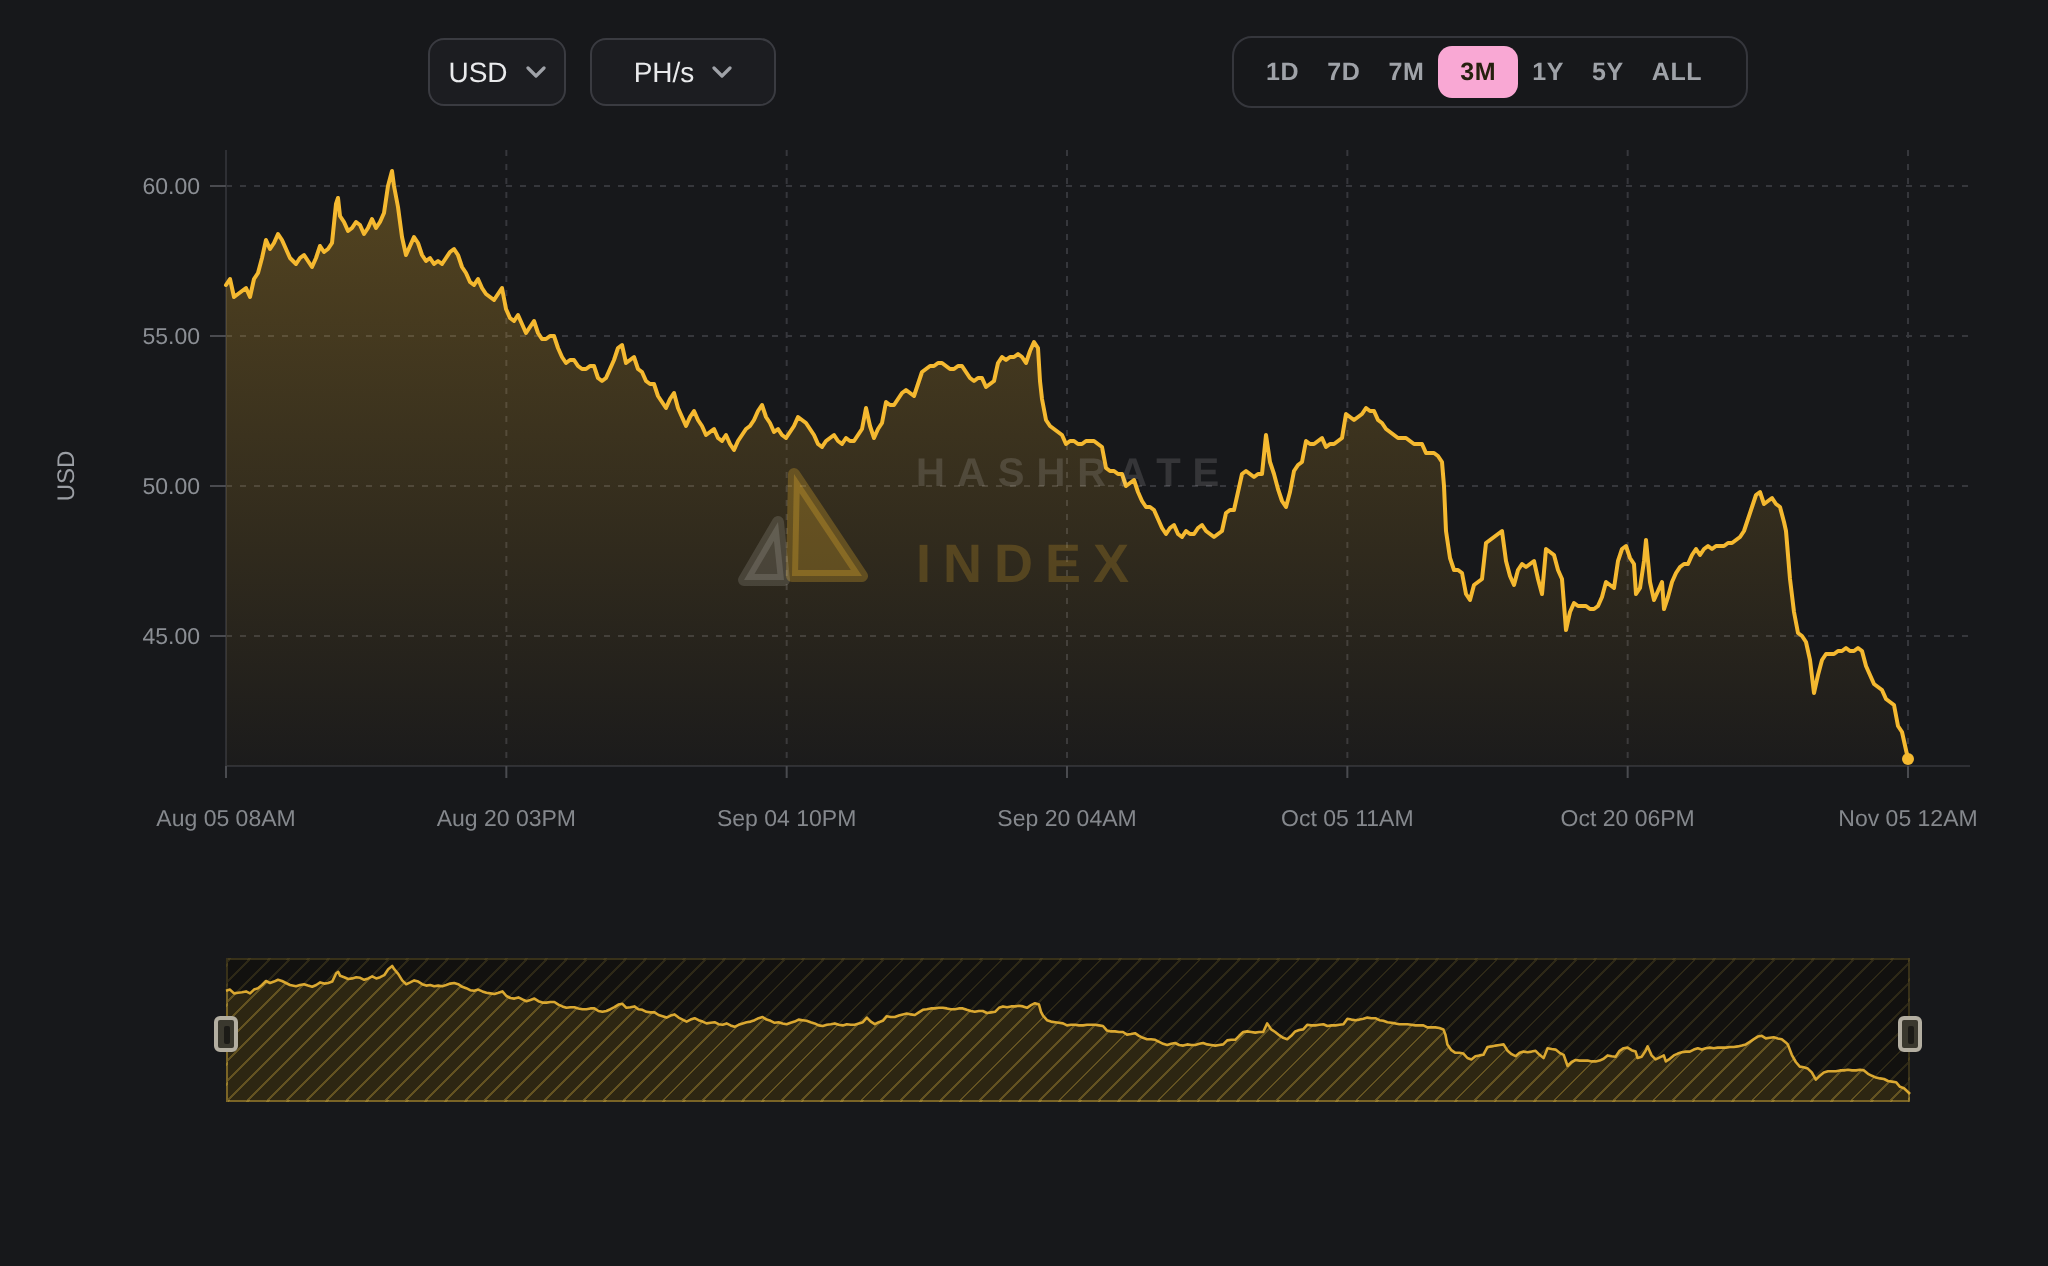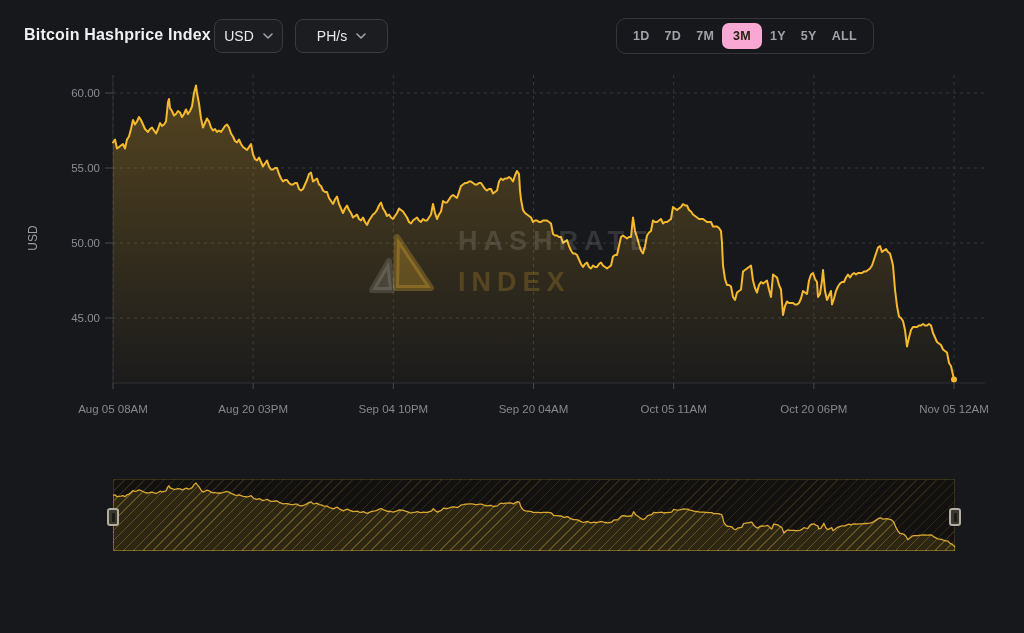--- a/index.html
+++ b/index.html
@@ -8,31 +8,31 @@
   
   #title{position:absolute;left:24px;top:26px;font-size:16px;font-weight:700;color:#eef0f2;letter-spacing:.2px;}
   .dropdown{position:absolute;top:19px;height:34px;box-sizing:border-box;border:1px solid #3a3b41;
             border-radius:8px;background:#1c1d21;display:flex;align-items:center;justify-content:center;
             gap:9px;color:#e9eaec;font-size:14px;cursor:pointer;}
   #dd-currency{left:214px;width:69px;}
   #dd-unit{left:295px;width:93px;}
   .chev{width:10px;height:6px;display:block;}
   #ranges{position:absolute;left:616px;top:18px;width:258px;height:36px;box-sizing:border-box;
           border:1px solid #35363c;border-radius:10px;display:flex;align-items:center;
-          justify-content:space-between;padding:0 9px;}
+          justify-content:flex-start;padding:0 9px;}
   .rbtn{border:none;background:transparent;color:#9fa2a8;font-family:inherit;font-size:12.5px;
         font-weight:700;padding:6px 7px;border-radius:7px;cursor:pointer;letter-spacing:.3px;}
   .rbtn.active{background:#f9a8d4;color:#26200f;padding:6px 11px;}
   
   #ylabel{position:absolute;left:8px;top:231px;width:50px;text-align:center;color:#9b9ea4;
           font-size:12px;transform:rotate(-90deg);transform-origin:center;}
   #mainchart{position:absolute;left:0;top:0;}
   
   #wm{position:absolute;left:0;top:0;pointer-events:none;}
-  #wm-t1{position:absolute;left:458px;top:226px;font-size:27px;font-weight:700;letter-spacing:6px;
+  #wm-t1{position:absolute;left:458px;top:226px;font-size:20px;font-weight:700;letter-spacing:6px;
          color:rgba(255,255,255,0.13);}
   #wm-t2{position:absolute;left:458px;top:267px;font-size:27px;font-weight:700;letter-spacing:6px;
          color:rgba(244,184,45,0.20);}
   #wm-logo{position:absolute;left:365px;top:226px;}
   
   #nav{position:absolute;left:113px;top:479px;width:842px;height:72px;box-sizing:border-box;
        border:1px solid rgba(213,176,65,0.45);
        background-color:#17160f;
        background-image:repeating-linear-gradient(135deg, rgba(222,186,73,0.30) 0px, rgba(222,186,73,0.30) 1px, transparent 1px, transparent 7px);
        cursor:ew-resize;}
@@ -41,21 +41,20 @@
           border-radius:3px;background:#3a382e;cursor:ew-resize;display:flex;align-items:center;justify-content:center;}
   .handle i{display:block;width:3px;height:9px;background:#1c1b17;border-radius:1px;}
   #handle-l{left:107px;}
   #handle-r{left:949px;}
 </style>
 </head>
 <body>
 
 <div id="page">
 
-  <div id="title">Bitcoin Hashprice Index</div>
 
   <div class="dropdown" id="dd-currency">
     <span>USD</span>
     <svg class="chev" viewBox="0 0 10 6">
       <polyline points="1,1 5,5 9,1" fill="none" stroke="#9fa2a8" stroke-width="1.6" stroke-linecap="round" stroke-linejoin="round"></polyline>
     </svg>
   </div>
 
   <div class="dropdown" id="dd-unit">
     <span>PH/s</span>

